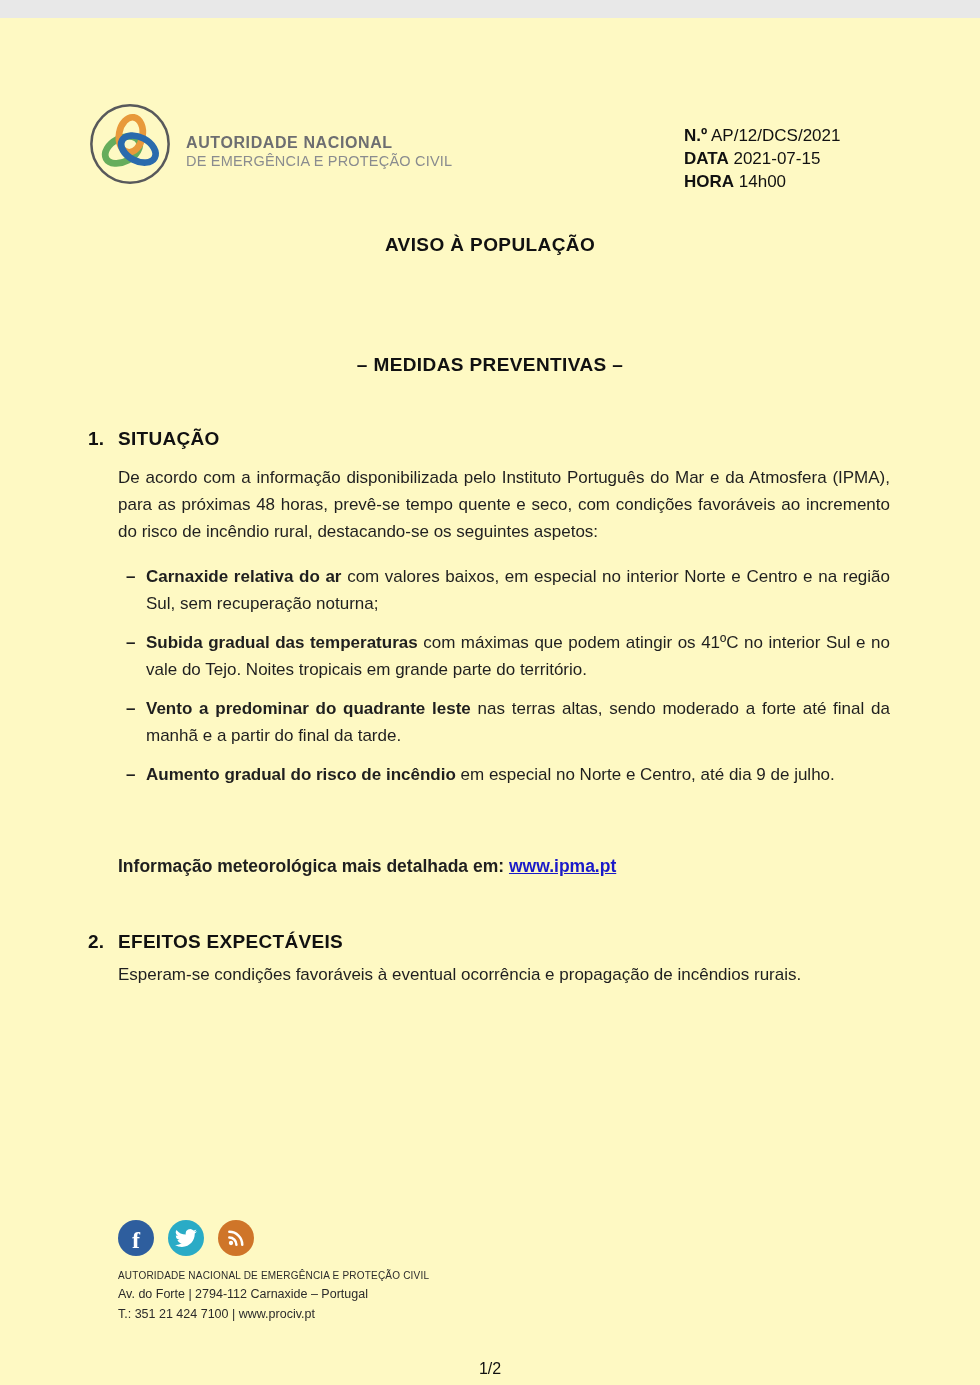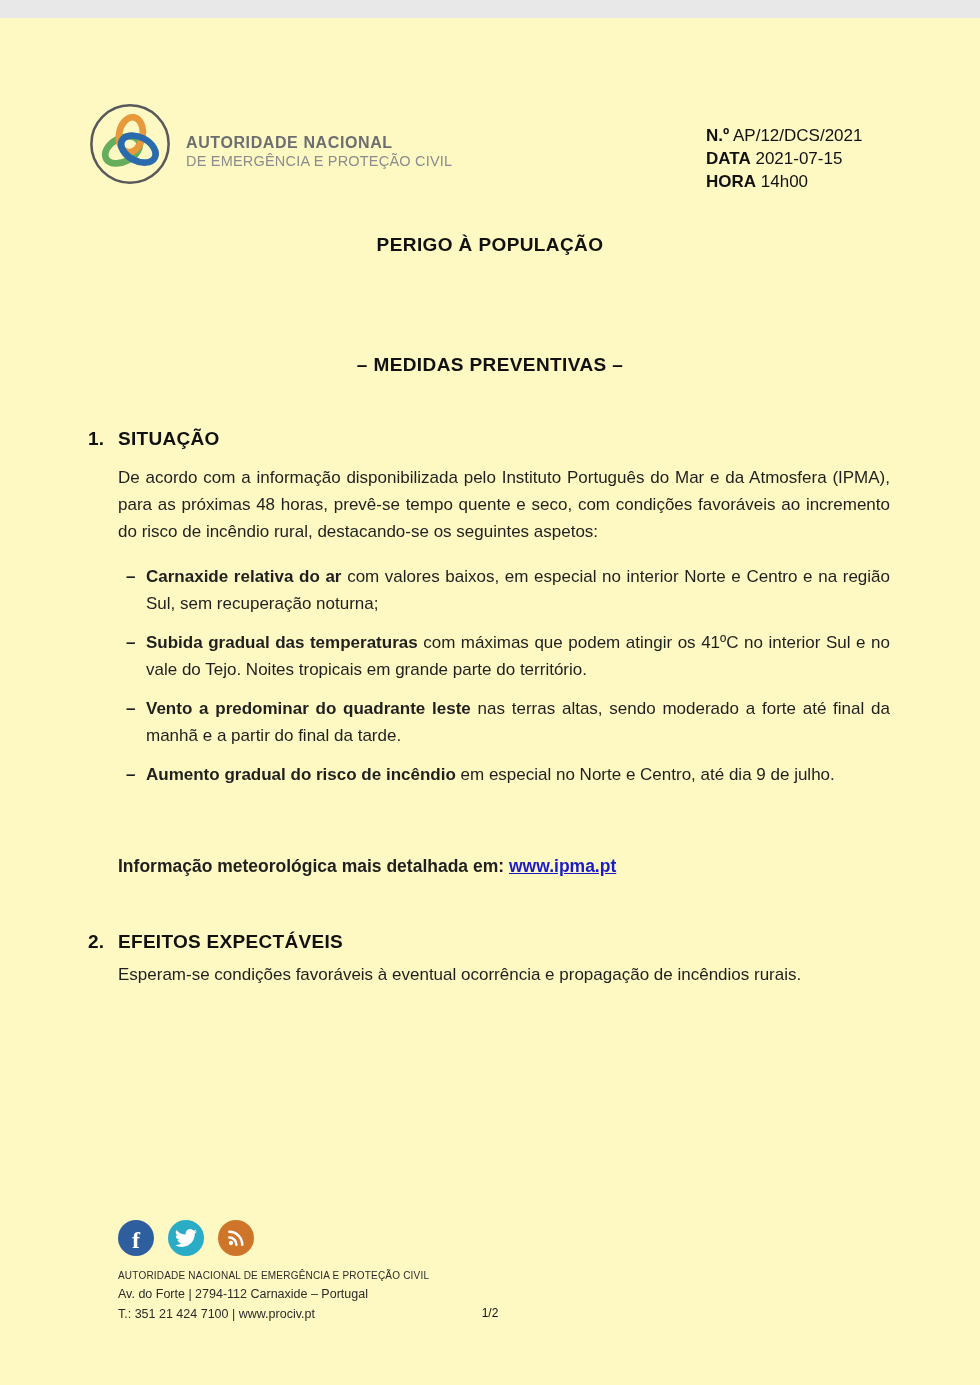--- a/index.html
+++ b/index.html
@@ -8,21 +8,21 @@
     background:#fef9c3; color:#1f1f1f;
     font-family:"Liberation Sans", sans-serif;
     overflow:hidden;
   }
   
   .logo-row { position:absolute; top:84px; left:88px; display:flex; align-items:center; gap:14px; }
   .logo-mark { width:84px; height:84px; flex:0 0 auto; }
   .logo-text { padding-top:14px; }
   .logo-line1 { font-size:16px; font-weight:bold; color:#6d6e71; letter-spacing:0.6px; }
   .logo-line2 { font-size:14.5px; color:#8a8c8f; letter-spacing:0.2px; margin-top:1px; }
-  .meta { position:absolute; top:106px; left:706px; font-size:17px; line-height:23px; color:#111; }
+  .meta { position:absolute; top:106px; left:684px; font-size:17px; line-height:23px; color:#111; }
   .meta .lbl { font-weight:bold; }
   
   .title { position:absolute; left:0; width:100%; text-align:center; font-weight:bold; font-size:19px; letter-spacing:0.4px; color:#111; }
   .t-main { top:216px; }
   .t-subject { top:289px; }
   .t-sub { top:336px; }
   
   .content { position:absolute; left:88px; top:410px; width:802px; }
   .sec-head { display:flex; font-size:19px; font-weight:bold; letter-spacing:0.3px; color:#111; }
   .sec-num { width:30px; flex:0 0 auto; }
@@ -37,21 +37,21 @@
   
   .social { position:absolute; left:118px; top:1202px; display:flex; gap:14px; }
   .social-btn { width:36px; height:36px; border-radius:50%; display:flex; align-items:center; justify-content:center; cursor:pointer; }
   .fb { background:#2e5e9e; }
   .tw { background:#2aabc6; }
   .rss { background:#cf7529; }
   .fb-f { color:#ffffff; font-weight:bold; font-size:24px; font-family:"Liberation Serif", serif; line-height:1; transform:translateY(2px); }
   .footer-text { position:absolute; left:118px; top:1252px; color:#2b2b2b; }
   .footer-org { font-size:10px; letter-spacing:0.2px; }
   .footer-addr, .footer-phone { font-size:12.5px; margin-top:6px; }
-  .page-num { position:absolute; left:0; width:100%; top:1288px; text-align:center; font-size:12px; color:#111; }
+  .page-num { position:absolute; left:0; width:100%; top:1342px; text-align:center; font-size:16px; color:#111; }
 </style>
 </head>
 <body>
 
 <div class="page">
 
   <div class="logo-row">
     <svg class="logo-mark" viewBox="0 0 100 100" aria-hidden="true">
       <circle cx="50" cy="50" r="46" fill="none" stroke="#58595b" stroke-width="3"></circle>
       <ellipse cx="41" cy="57" rx="22" ry="14" fill="none" stroke="#66ad5c" stroke-width="8" transform="rotate(-28 41 57)"></ellipse>
@@ -63,21 +63,21 @@
       <div class="logo-line2">DE EMERGÊNCIA E PROTEÇÃO CIVIL</div>
     </div>
   </div>
 
   <div class="meta">
     <div><span class="lbl">N.º</span> <span>AP/12/DCS/2021</span></div>
     <div><span class="lbl">DATA</span> <span>2021-07-15</span></div>
     <div><span class="lbl">HORA</span> <span>14h00</span></div>
   </div>
 
-  <div class="title t-main">PERIGO À POPULAÇÃO</div>
+  <div class="title t-main">AVISO À POPULAÇÃO</div>
   <div class="title t-sub">– MEDIDAS PREVENTIVAS –</div>
 
   <div class="content">
 
     <div class="sec-head">
       <span class="sec-num">1.</span>
       <span>SITUAÇÃO</span>
     </div>
 
     <p class="intro">De acordo com a informação disponibilizada pelo Instituto Português do Mar e da Atmosfera (IPMA), para as próximas 48 horas, prevê-se tempo quente e seco, com condições favoráveis ao incremento do risco de incêndio rural, destacando-se os seguintes aspetos:</p>

